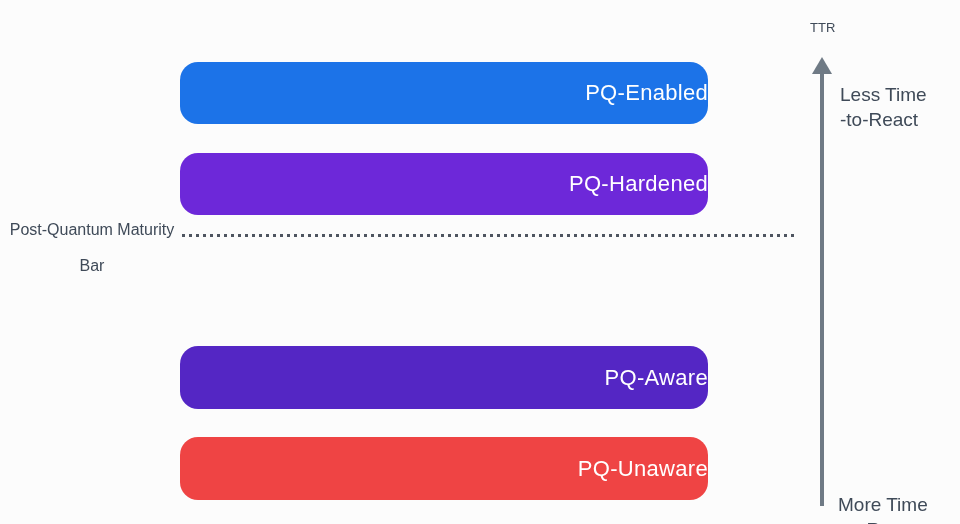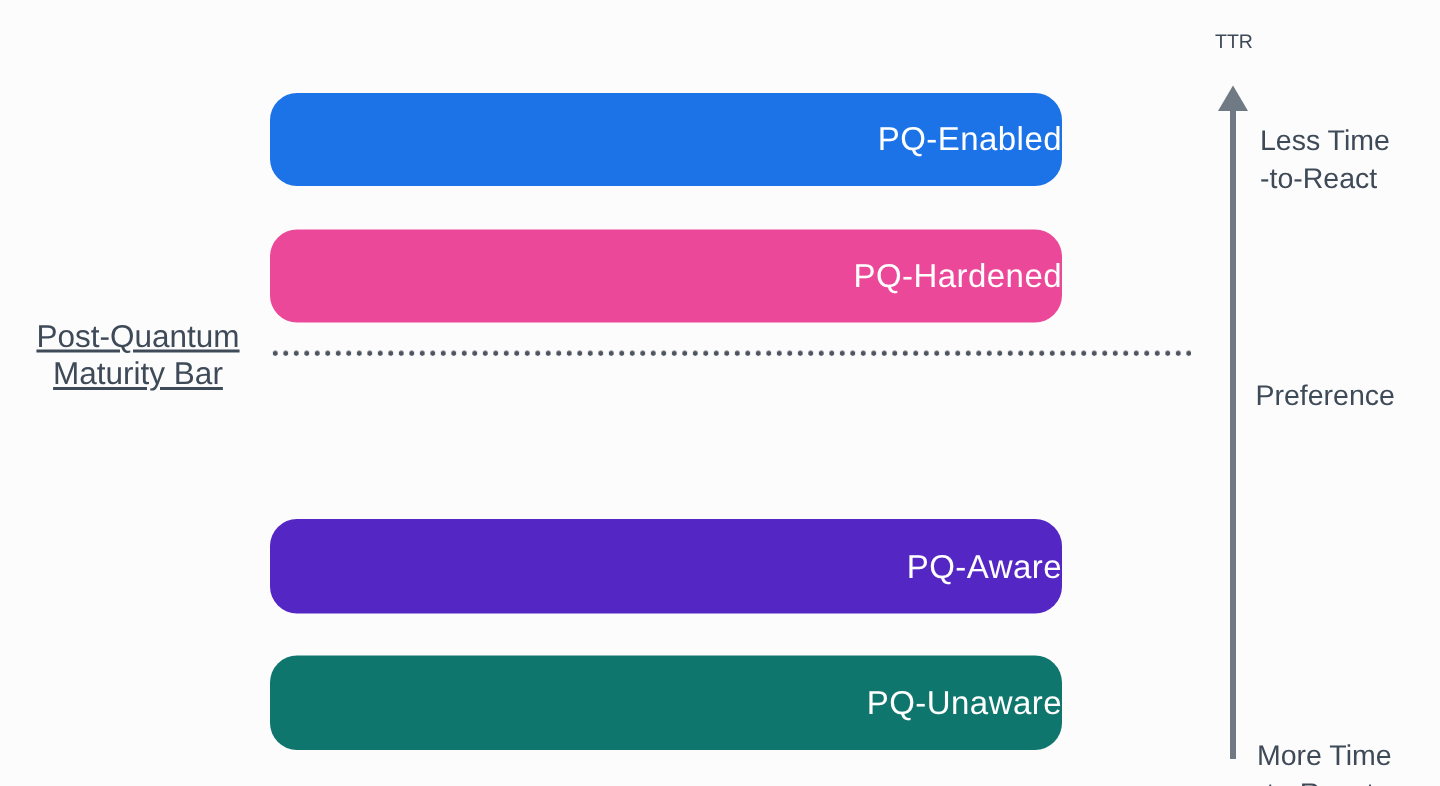--- a/index.html
+++ b/index.html
@@ -34,24 +34,23 @@
     font-size: 22px;
     font-weight: 500;
     letter-spacing: 0.3px;
   }
   .left-label {
     position: absolute;
     left: 8px;
     top: 212px;
     width: 168px;
     text-align: center;
-    font-size: 21px;
-    line-height: 25px;
+    font-size: 16px;
+    line-height: 36px;
     font-weight: 400;
-    text-decoration: underline;
   }
   .dotted-line {
     position: absolute;
     left: 180px;
     top: 233px;
     width: 614px;
     height: 5px;
     background-image: radial-gradient(circle, currentColor 1.5px, transparent 1.9px);
     background-size: 7px 5px;
     background-position: 0 50%;
@@ -95,41 +94,40 @@
 </style>
 </head>
 <body>
 
 <div class="stage" style="background-color: rgb(252, 252, 252);">
 
   <div class="bar bar-1" style="background-color: rgb(28, 115, 232);">
     <span class="bar-label">PQ-Enabled</span>
   </div>
 
-  <div class="bar bar-2" style="background-color: #ec4899;">
+  <div class="bar bar-2" style="background-color: #6d28d9;">
     <span class="bar-label">PQ-Hardened</span>
   </div>
 
 
   <div class="bar bar-4" style="background-color: rgb(84, 38, 196);">
     <span class="bar-label">PQ-Aware</span>
   </div>
 
-  <div class="bar bar-5" style="background-color: #0f766e;">
+  <div class="bar bar-5" style="background-color: #ef4444;">
     <span class="bar-label">PQ-Unaware</span>
   </div>
 
   <div class="left-label" style="color: rgb(63, 74, 88);">Post-Quantum Maturity Bar</div>
 
   <div class="dotted-line" style="color: rgb(78, 85, 96);"></div>
 
   <div class="ttr-title" style="color: rgb(63, 74, 88);">TTR</div>
 
   <div class="arrow-line" style="color: rgb(111, 122, 133);"></div>
   <div class="arrow-head" style="color: rgb(111, 122, 133);"></div>
 
   <div class="axis-label axis-top" style="color: rgb(63, 74, 88);">Less Time
 -to-React</div>
-  <div class="axis-label axis-middle" style="color: rgb(63, 74, 88);">Preference</div>
   <div class="axis-label axis-bottom" style="color: rgb(63, 74, 88);">More Time
 -to-React</div>
 
 </div>
 
 </body></html>

